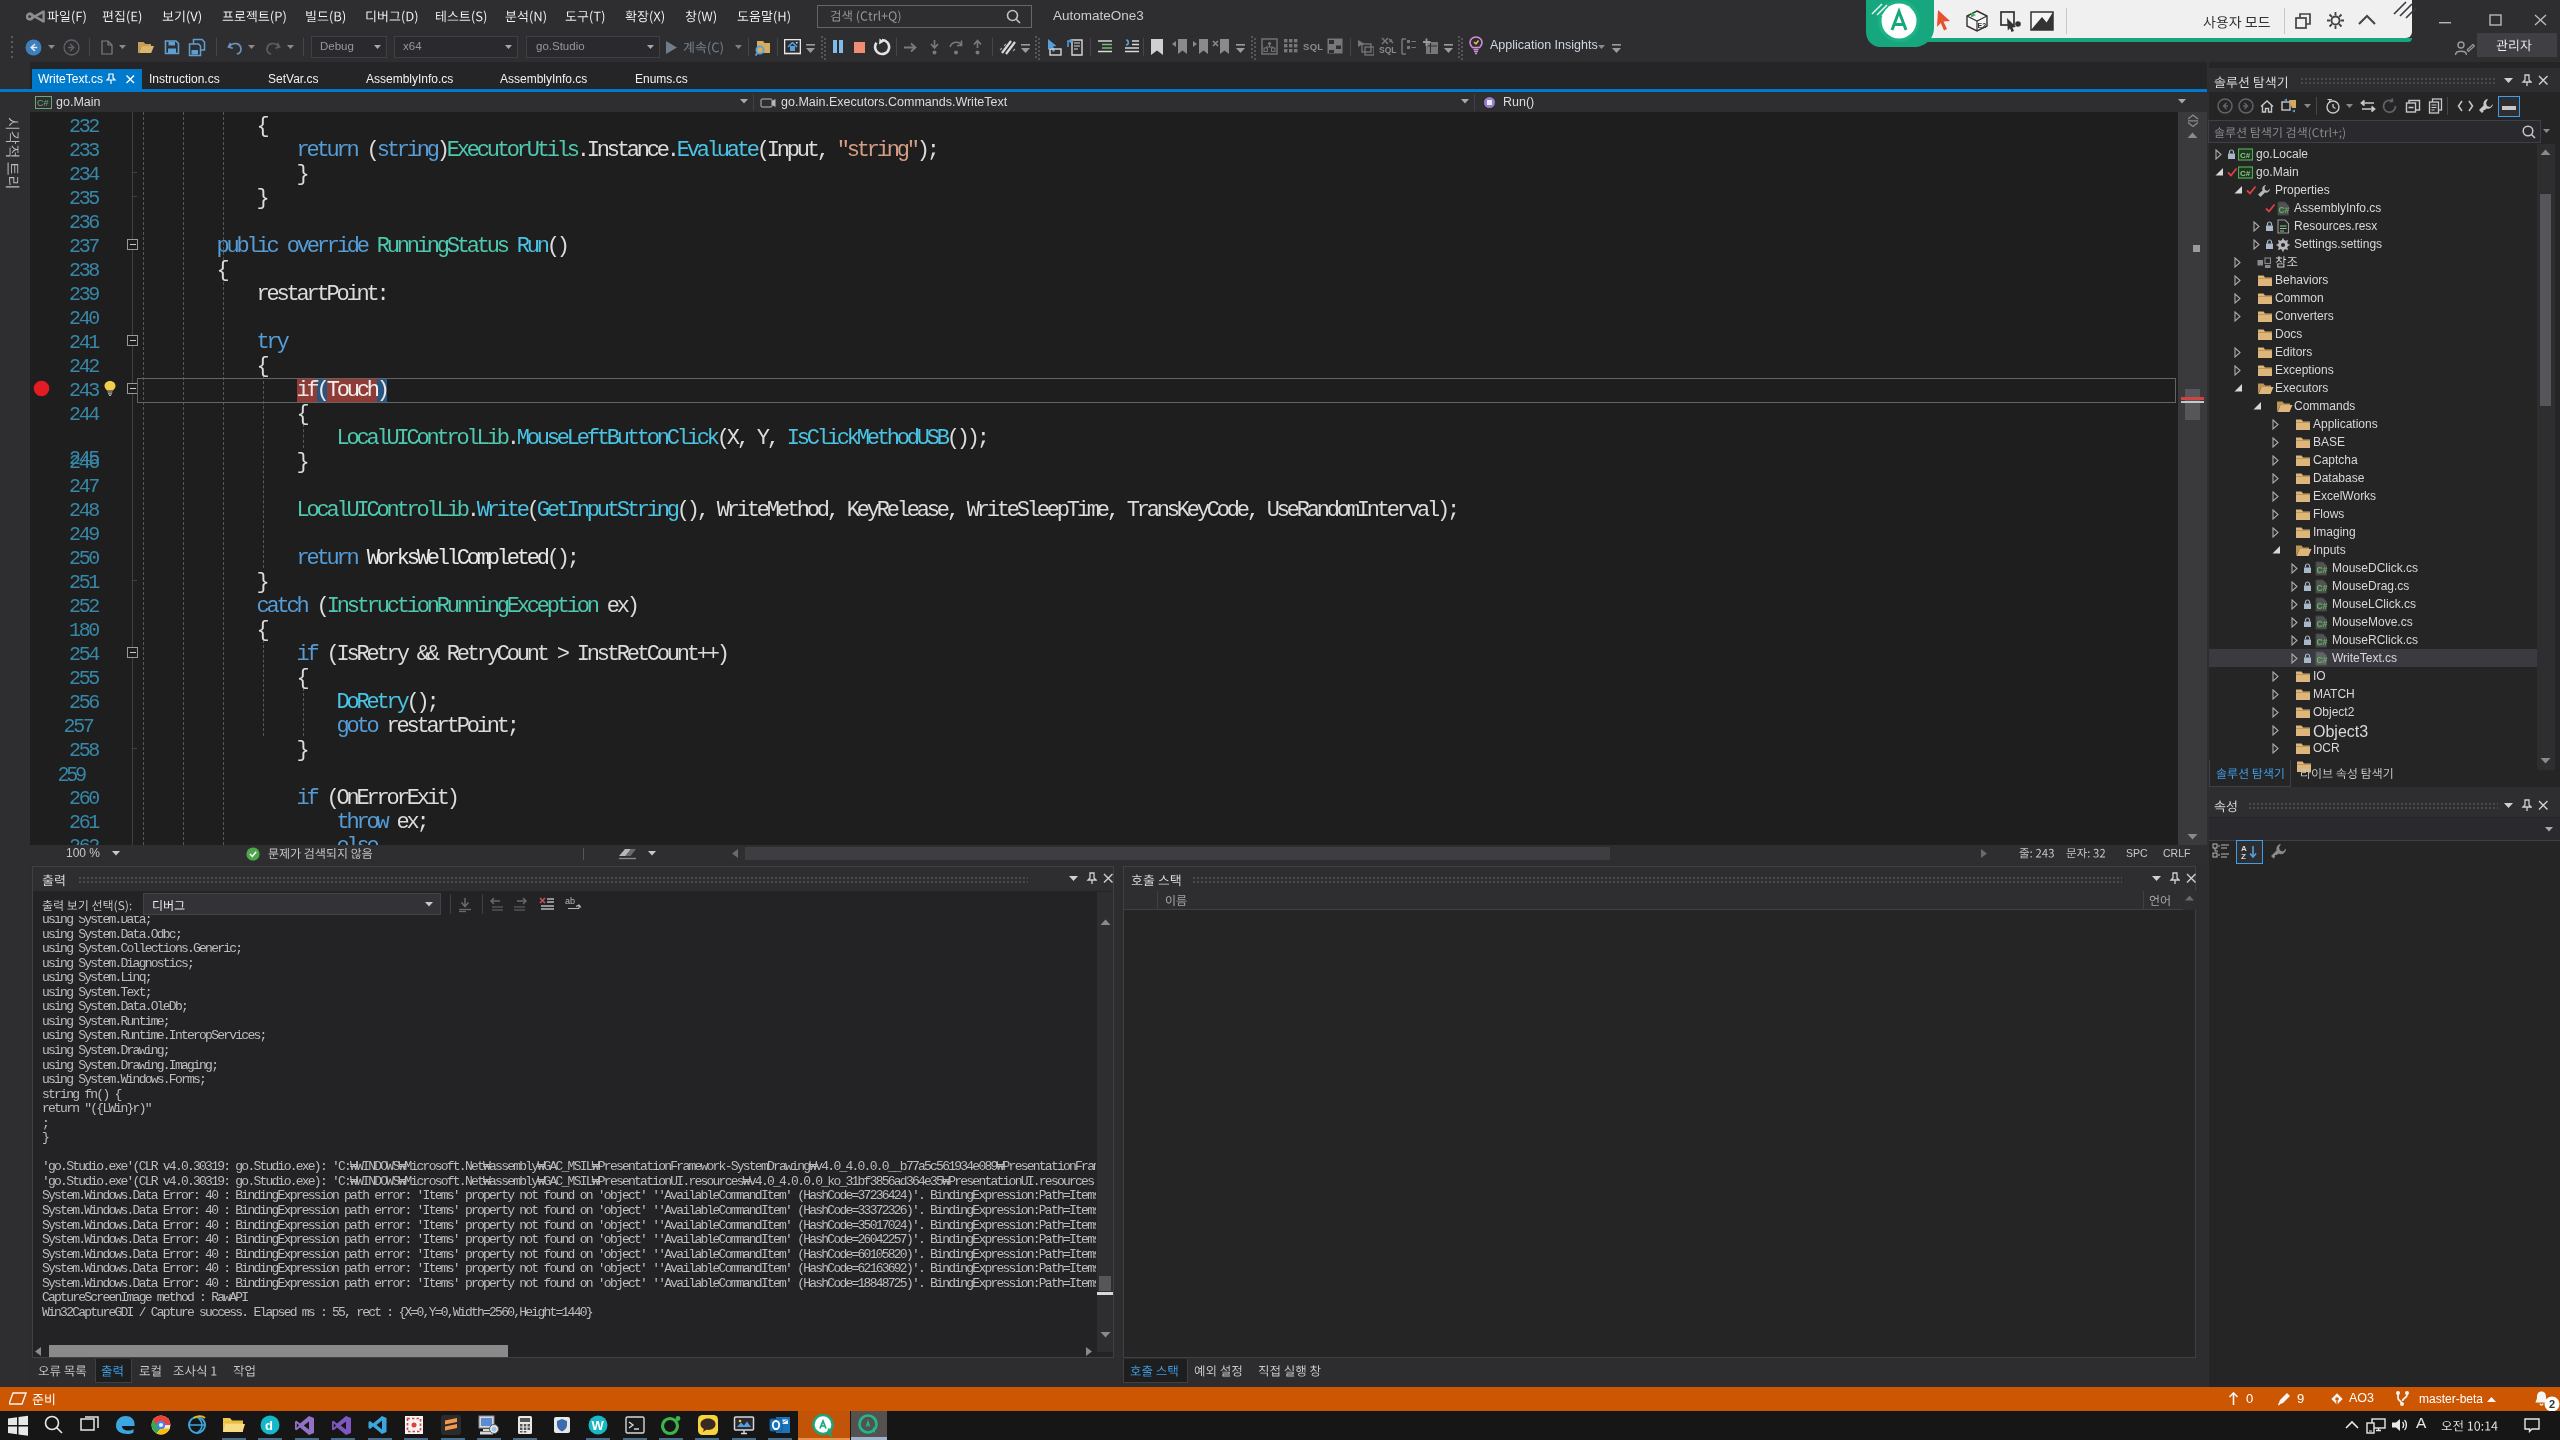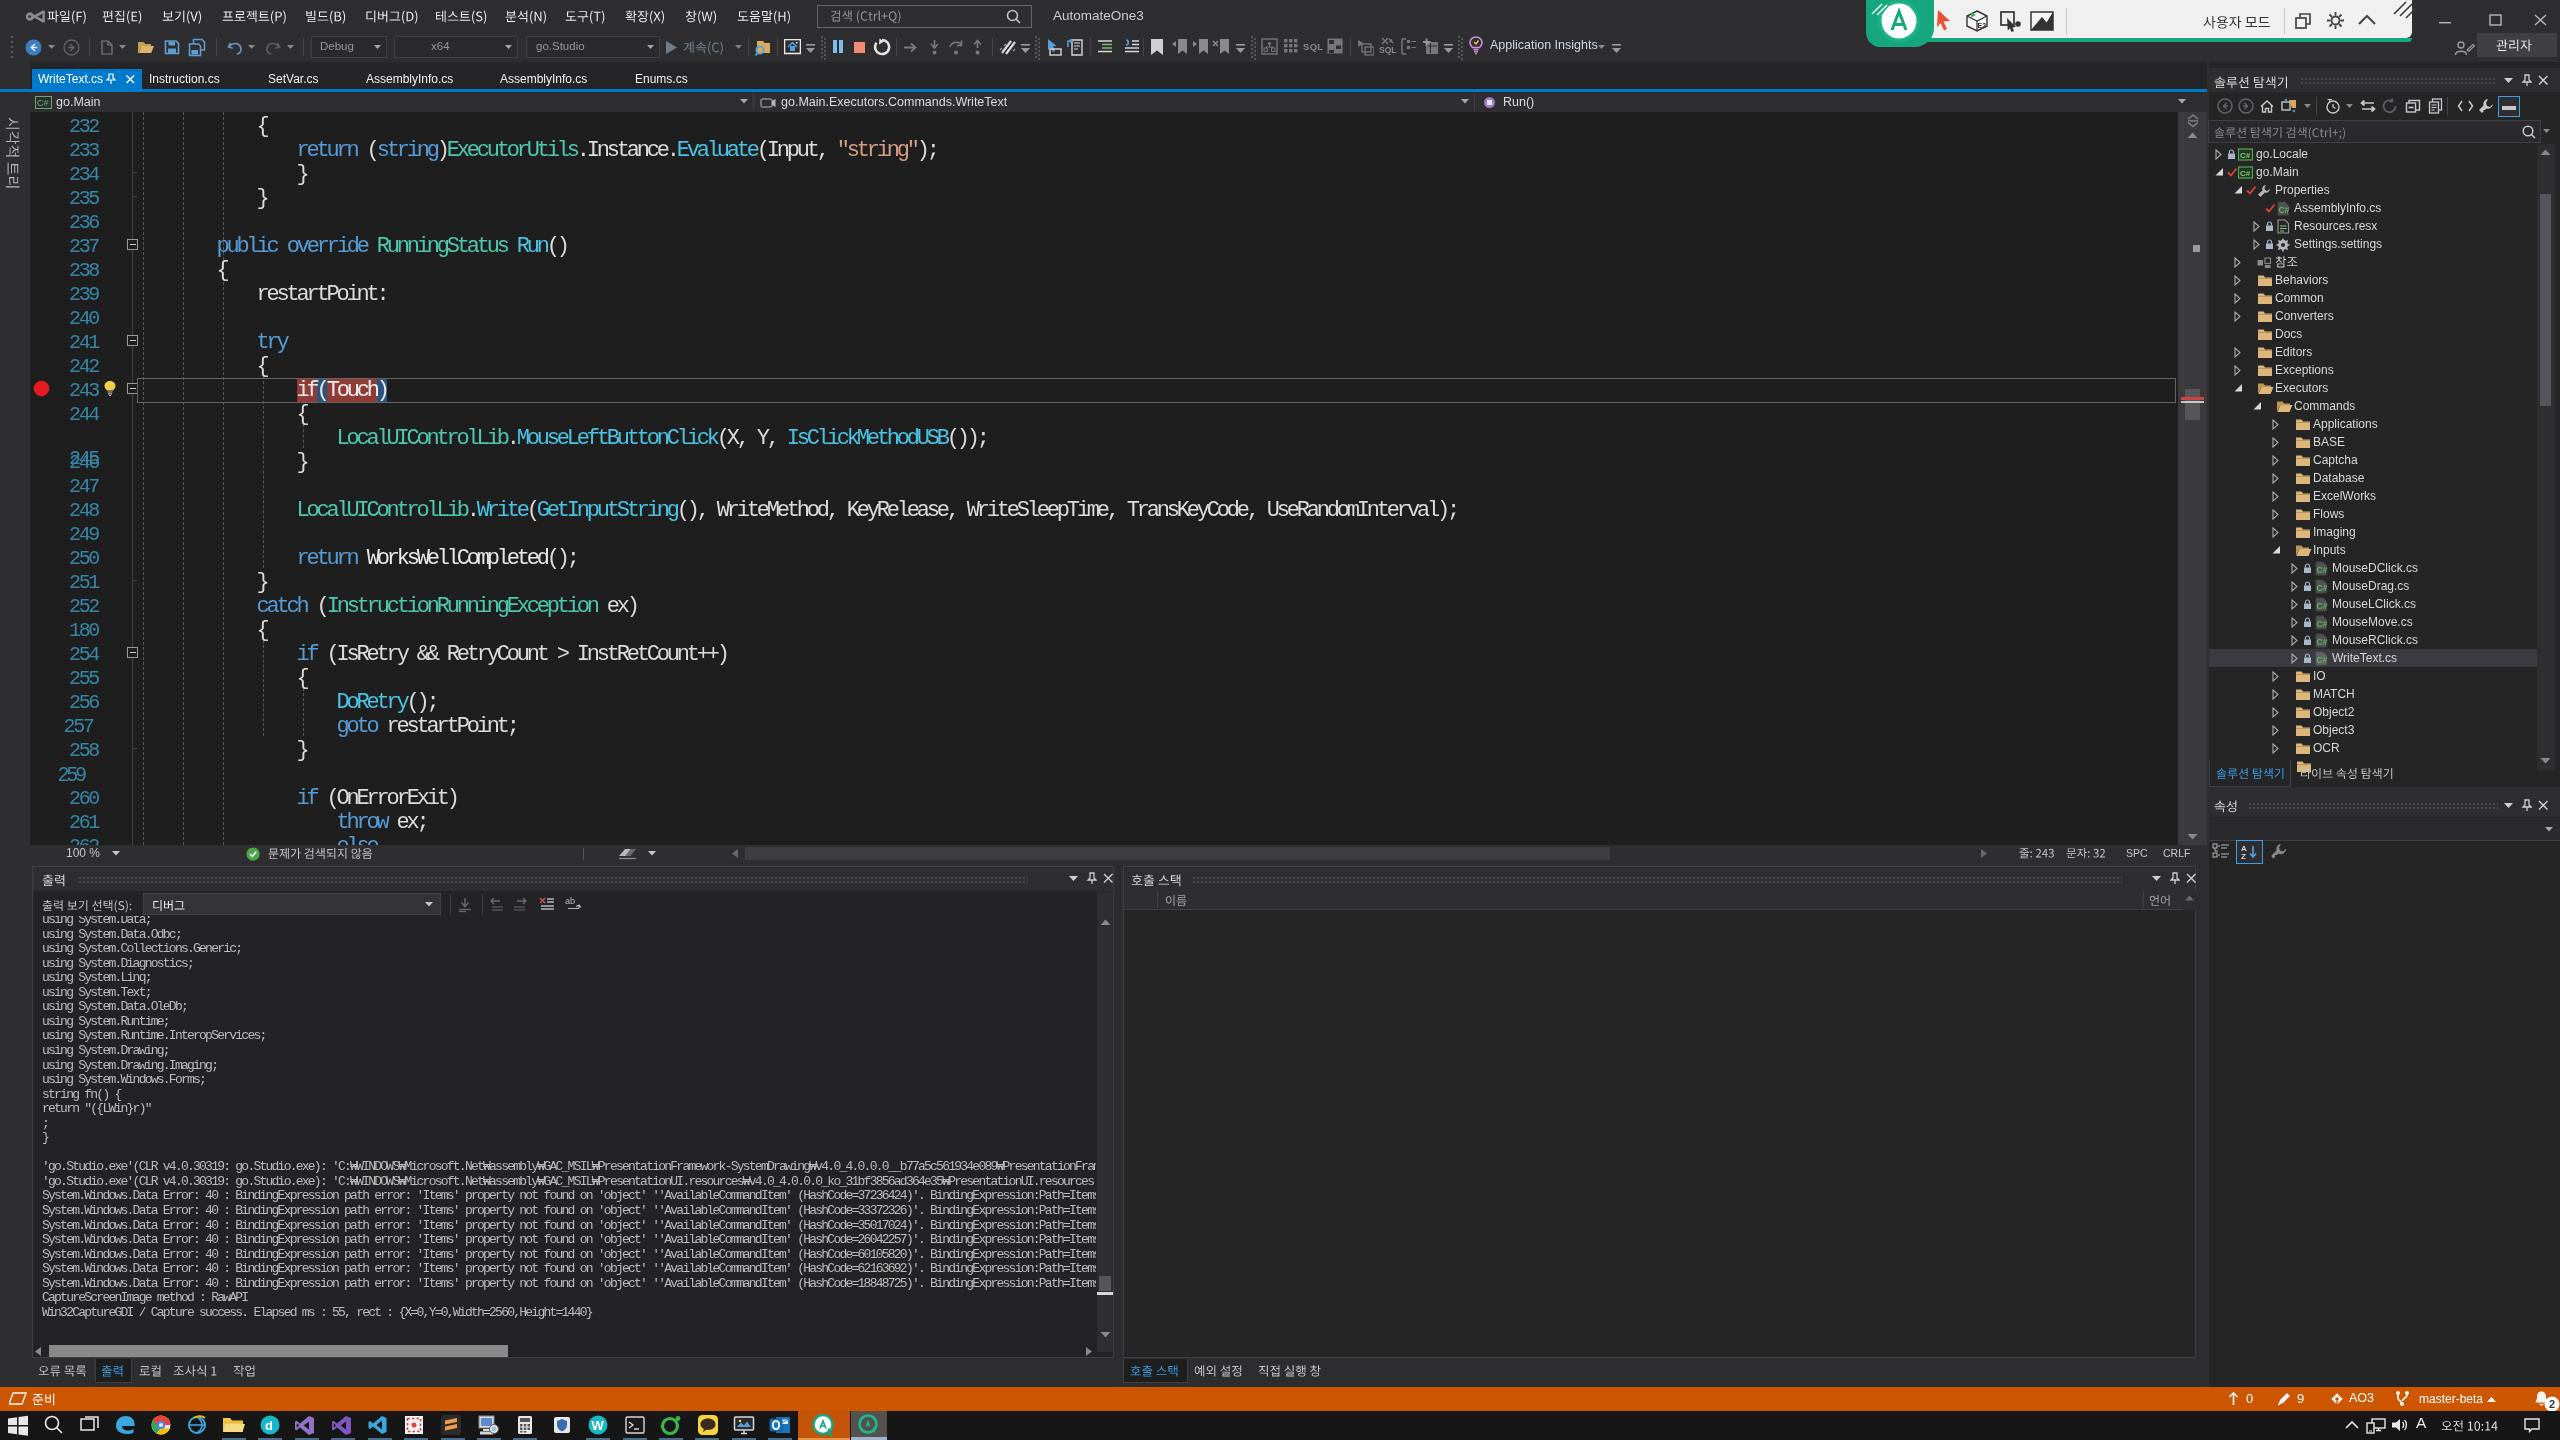--- a/index.html
+++ b/index.html
@@ -124,21 +124,21 @@
 <svg style="position:absolute;left:287px;top:45px;" width="8" height="5" viewBox="0 0 8 5">
     <polygon points="0,0 7,0 3.5,4" fill="#8A8A8E"></polygon>
   </svg>
 <div style="position:absolute;left:303px;top:38px;width:1px;height:18px;background:#46464A;"></div>
 <div style="position:absolute;left:311px;top:36px;width:76px;height:22px;background:#2A2A2E;border:1px solid #3F3F46;"></div>
 <div style="position:absolute;left:320px;top:40px;font-family:'Liberation Sans',sans-serif;font-size:11.5px;color:#98989C;white-space:pre;">Debug</div>
 <svg style="position:absolute;left:374px;top:45px;" width="8" height="5" viewBox="0 0 8 5">
     <polygon points="0,0 7,0 3.5,4" fill="#A8A8AC"></polygon>
   </svg>
 <div style="position:absolute;left:394px;top:36px;width:124px;height:22px;background:#2A2A2E;border:1px solid #3F3F46;"></div>
-<div style="position:absolute;left:403px;top:40px;font-family:'Liberation Sans',sans-serif;font-size:11.5px;color:#98989C;white-space:pre;margin-left:28px;">x64</div>
+<div style="position:absolute;left:403px;top:40px;font-family:'Liberation Sans',sans-serif;font-size:11.5px;color:#98989C;white-space:pre;">x64</div>
 <svg style="position:absolute;left:505px;top:45px;" width="8" height="5" viewBox="0 0 8 5">
     <polygon points="0,0 7,0 3.5,4" fill="#A8A8AC"></polygon>
   </svg>
 <div style="position:absolute;left:526px;top:36px;width:134px;height:22px;background:#2A2A2E;border:1px solid #3F3F46;"></div>
 <div style="position:absolute;left:536px;top:40px;font-family:'Liberation Sans',sans-serif;font-size:11.5px;color:#98989C;white-space:pre;">go.Studio</div>
 <svg style="position:absolute;left:647px;top:45px;" width="8" height="5" viewBox="0 0 8 5">
     <polygon points="0,0 7,0 3.5,4" fill="#A8A8AC"></polygon>
   </svg>
 <svg style="position:absolute;left:664px;top:40px;" width="15" height="15" viewBox="0 0 15 15">
     <polygon points="2,1 13,7.5 2,14" fill="#6E7E8C"></polygon>
@@ -1070,21 +1070,21 @@
     <path d="M1 4.5 H15" stroke="#C09553" stroke-width="1"></path>
   </svg>
 <div style="position:absolute;left:2313px;top:704.5px;font-family:'Liberation Sans',sans-serif;font-size:12px;color:#D8D8D8;white-space:pre;">Object2</div>
 <svg style="position:absolute;left:2271px;top:724.5px;" width="9" height="11" viewBox="0 0 9 11">
     <path d="M2 1 L7 5.5 L2 10 Z" stroke="#ABABAB" stroke-width="1.1" fill="none"></path>
   </svg>
 <svg style="position:absolute;left:2295px;top:723.5px;" width="16" height="13" viewBox="0 0 16 13">
     <path d="M1 12 V1.5 H6.5 L8 3.5 H15 V12 Z" fill="#DCB67A"></path>
     <path d="M1 4.5 H15" stroke="#C09553" stroke-width="1"></path>
   </svg>
-<div style="position:absolute;left:2313px;top:722.5px;font-family:'Liberation Sans',sans-serif;font-size:12px;color:#D8D8D8;white-space:pre;">Object3</div>
+<div style="position:absolute;left:2313px;top:722.5px;font-family:'Liberation Sans',sans-serif;font-size:16px;color:#D8D8D8;white-space:pre;">Object3</div>
 <svg style="position:absolute;left:2271px;top:742.5px;" width="9" height="11" viewBox="0 0 9 11">
     <path d="M2 1 L7 5.5 L2 10 Z" stroke="#ABABAB" stroke-width="1.1" fill="none"></path>
   </svg>
 <svg style="position:absolute;left:2295px;top:741.5px;" width="16" height="13" viewBox="0 0 16 13">
     <path d="M1 12 V1.5 H6.5 L8 3.5 H15 V12 Z" fill="#DCB67A"></path>
     <path d="M1 4.5 H15" stroke="#C09553" stroke-width="1"></path>
   </svg>
 <div style="position:absolute;left:2313px;top:740.5px;font-family:'Liberation Sans',sans-serif;font-size:12px;color:#D8D8D8;white-space:pre;">OCR</div>
 <svg style="position:absolute;left:2272px;top:760.5px;" width="9" height="11" viewBox="0 0 9 11">
     <path d="M2 1 L7 5.5 L2 10 Z" stroke="#ABABAB" stroke-width="1.1" fill="none"></path>

